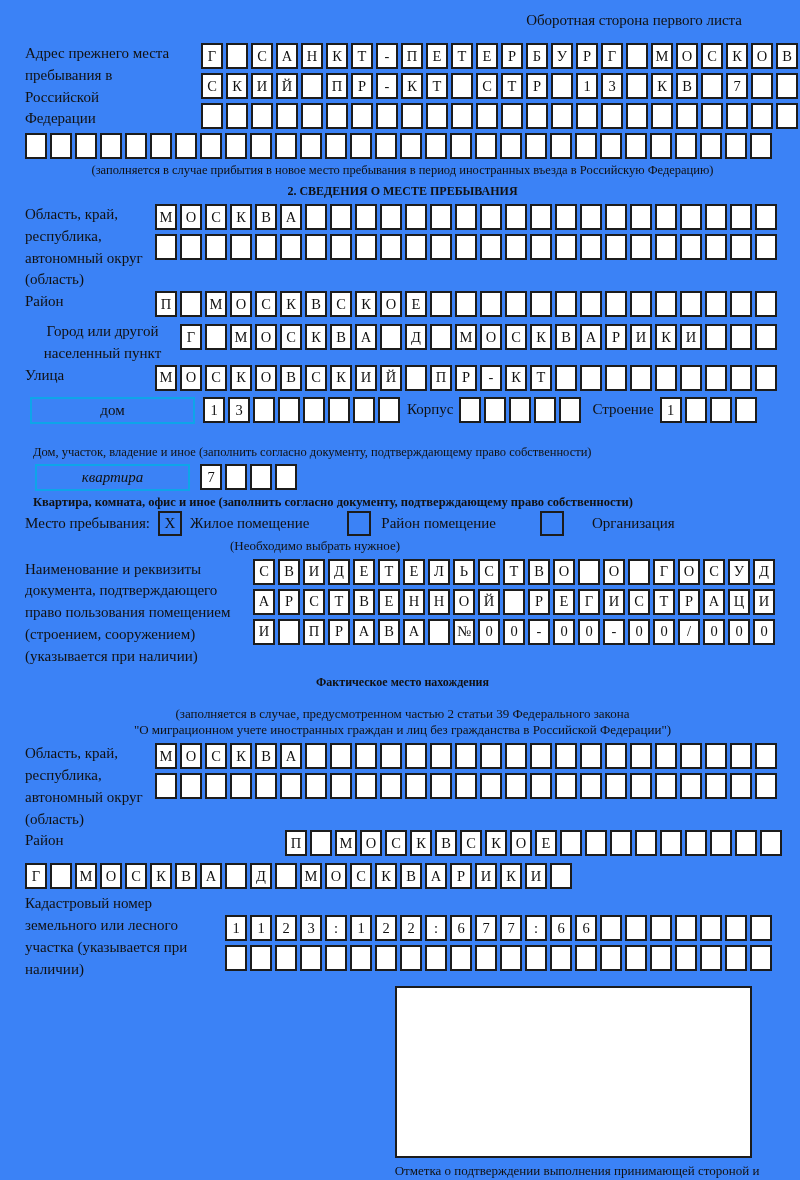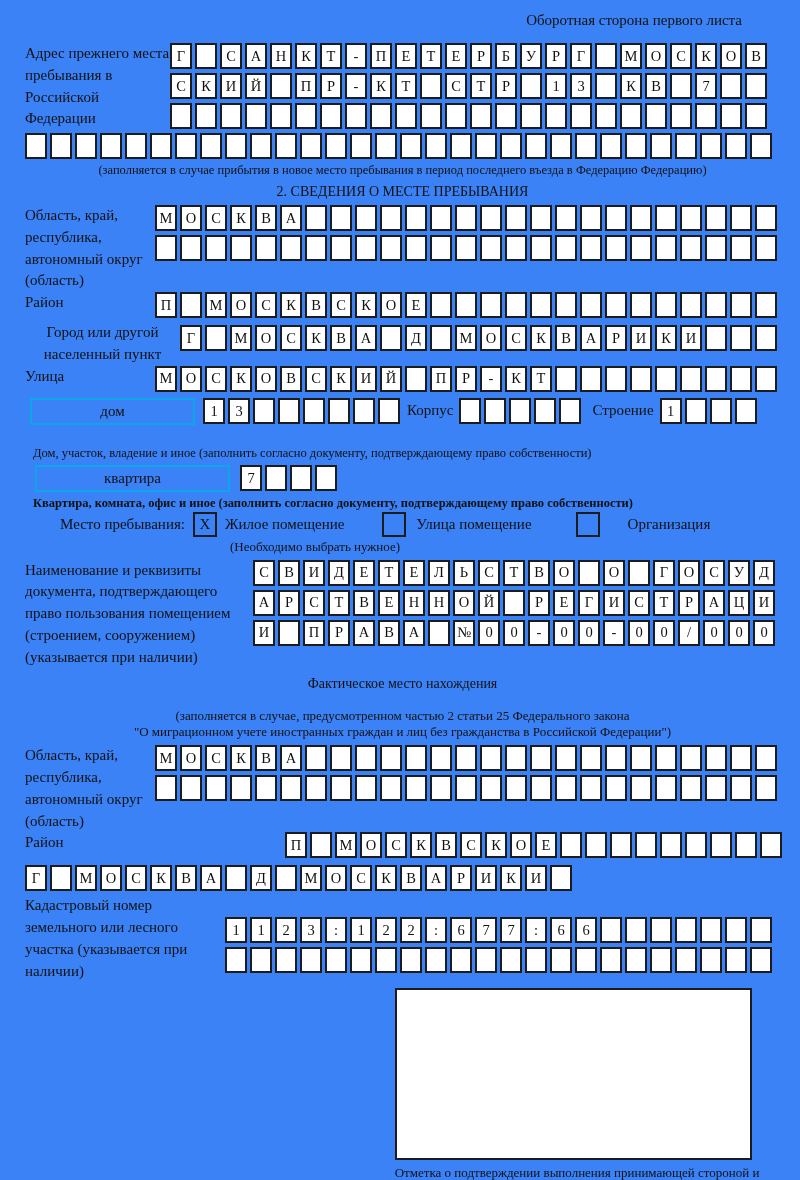--- a/index.html
+++ b/index.html
@@ -16,38 +16,38 @@
     box-sizing:border-box;width:22px;height:26px;border:2px solid #1c1c1c;
     margin-right:3px;display:inline-flex;align-items:center;justify-content:center;
     font-size:14.5px;flex-shrink:0;background:#fff;
   }
   .widebox{
     box-sizing:border-box;height:27px;border:2px solid #0ea5e9;
     display:flex;align-items:center;justify-content:center;font-size:15px;flex-shrink:0;
   }
   .caption{font-size:12.5px;}
   .caption-c{font-size:12.5px;text-align:center;}
-  .h-bold{font-weight:normal;font-size:14px;text-align:center;}
+  .h-bold{font-weight:bold;font-size:12px;text-align:center;}
   .cbx{
     box-sizing:border-box;width:24px;height:25px;border:2px solid #1c1c1c;
     display:inline-flex;align-items:center;justify-content:center;
     font-size:15px;flex-shrink:0;
   }
   .stayrow{display:flex;align-items:center;font-size:15px;}
   .smallnote{font-size:13px;}
   .stamp-box{box-sizing:border-box;border:2px solid #1c1c1c;background:#fff;}
 </style>
 </head>
 <body>
 
 <div class="page">
 
   <div class="top-note">Оборотная сторона первого листа</div>
 
-  <div class="frow" style="margin-top:14px;">
+  <div class="frow" style="margin-top:14px;gap:31px;">
     <div class="flabel" style="width:145px;">Адрес прежнего места пребывания в Российской Федерации</div>
     <div>
       <div class="cellrow">
           <span class="cell">Г</span>
           <span class="cell"></span>
           <span class="cell">С</span>
           <span class="cell">А</span>
           <span class="cell">Н</span>
           <span class="cell">К</span>
           <span class="cell">Т</span>
@@ -148,21 +148,21 @@
       <span class="cell"></span>
       <span class="cell"></span>
       <span class="cell"></span>
       <span class="cell"></span>
       <span class="cell"></span>
       <span class="cell"></span>
       <span class="cell"></span>
       <span class="cell"></span>
       <span class="cell"></span>
     </div>
-  <div class="caption-c">(заполняется в случае прибытия в новое место пребывания в период последнего въезда в Федерацию Федерацию)</div>
+  <div class="caption-c">(заполняется в случае прибытия в новое место пребывания в период иностранных въезда в Российскую Федерацию)</div>
 
   <div class="h-bold" style="margin:6px 0 5px 0;">2. СВЕДЕНИЯ О МЕСТЕ ПРЕБЫВАНИЯ</div>
 
   <div class="frow">
     <div class="flabel" style="width:130px;">Область, край, республика, автономный округ (область)</div>
     <div>
       <div class="cellrow">
           <span class="cell">М</span>
           <span class="cell">О</span>
           <span class="cell">С</span>
@@ -335,36 +335,36 @@
     <div class="cellrow" style="margin:0;">
         <span class="cell">1</span>
         <span class="cell"></span>
         <span class="cell"></span>
         <span class="cell"></span>
       </div>
   </div>
   <div class="caption" style="margin:21px 0 4px 8px;">Дом, участок, владение и иное (заполнить согласно документу, подтверждающему право собственности)</div>
 
   <div class="frow" style="align-items:center;">
-    <div class="widebox" style="width:195px;margin-left:10px;">квартира</div>
+    <div class="widebox" style="width:155px;margin-left:10px;font-style:italic;">квартира</div>
     <div class="cellrow" style="margin:0 0 0 10px;">
         <span class="cell">7</span>
         <span class="cell"></span>
         <span class="cell"></span>
         <span class="cell"></span>
       </div>
   </div>
   <div class="caption" style="margin:4px 0 1px 8px;font-weight:bold;">Квартира, комната, офис и иное (заполнить согласно документу, подтверждающему право собственности)</div>
 
   <div class="stayrow">
-    <span style="margin-right:8px;margin-left:35px;">Место пребывания:</span>
+    <span style="margin-right:8px;">Место пребывания:</span>
     <span class="cbx">X</span>
     <span style="margin:0 38px 0 8px;">Жилое помещение</span>
     <span class="cbx"></span>
-    <span style="margin:0 44px 0 10px;">Улица помещение</span>
+    <span style="margin:0 44px 0 10px;">Район помещение</span>
     <span class="cbx"></span>
     <span style="margin:0 0 0 28px;">Организация</span>
   </div>
   <div class="smallnote" style="margin:2px 0 5px 205px;">(Необходимо выбрать нужное)</div>
 
   <div class="frow">
     <div class="flabel" style="width:228px;">Наименование и реквизиты документа, подтверждающего право пользования помещением (строением, сооружением) (указывается при наличии)</div>
     <div>
       <div class="cellrow">
           <span class="cell">С</span>
@@ -432,21 +432,21 @@
           <span class="cell">0</span>
           <span class="cell">/</span>
           <span class="cell">0</span>
           <span class="cell">0</span>
           <span class="cell">0</span>
         </div>
     </div>
   </div>
 
   <div class="h-bold" style="margin:8px 0 16px 0;">Фактическое место нахождения</div>
-  <div class="smallnote" style="text-align:center;">(заполняется в случае, предусмотренном частью 2 статьи 25 Федерального закона</div>
+  <div class="smallnote" style="text-align:center;">(заполняется в случае, предусмотренном частью 2 статьи 39 Федерального закона</div>
   <div class="smallnote" style="text-align:center;margin-bottom:5px;">"О миграционном учете иностранных граждан и лиц без гражданства в Российской Федерации")</div>
 
   <div class="frow">
     <div class="flabel" style="width:130px;">Область, край, республика, автономный округ (область)</div>
     <div>
       <div class="cellrow">
           <span class="cell">М</span>
           <span class="cell">О</span>
           <span class="cell">С</span>
           <span class="cell">К</span>

